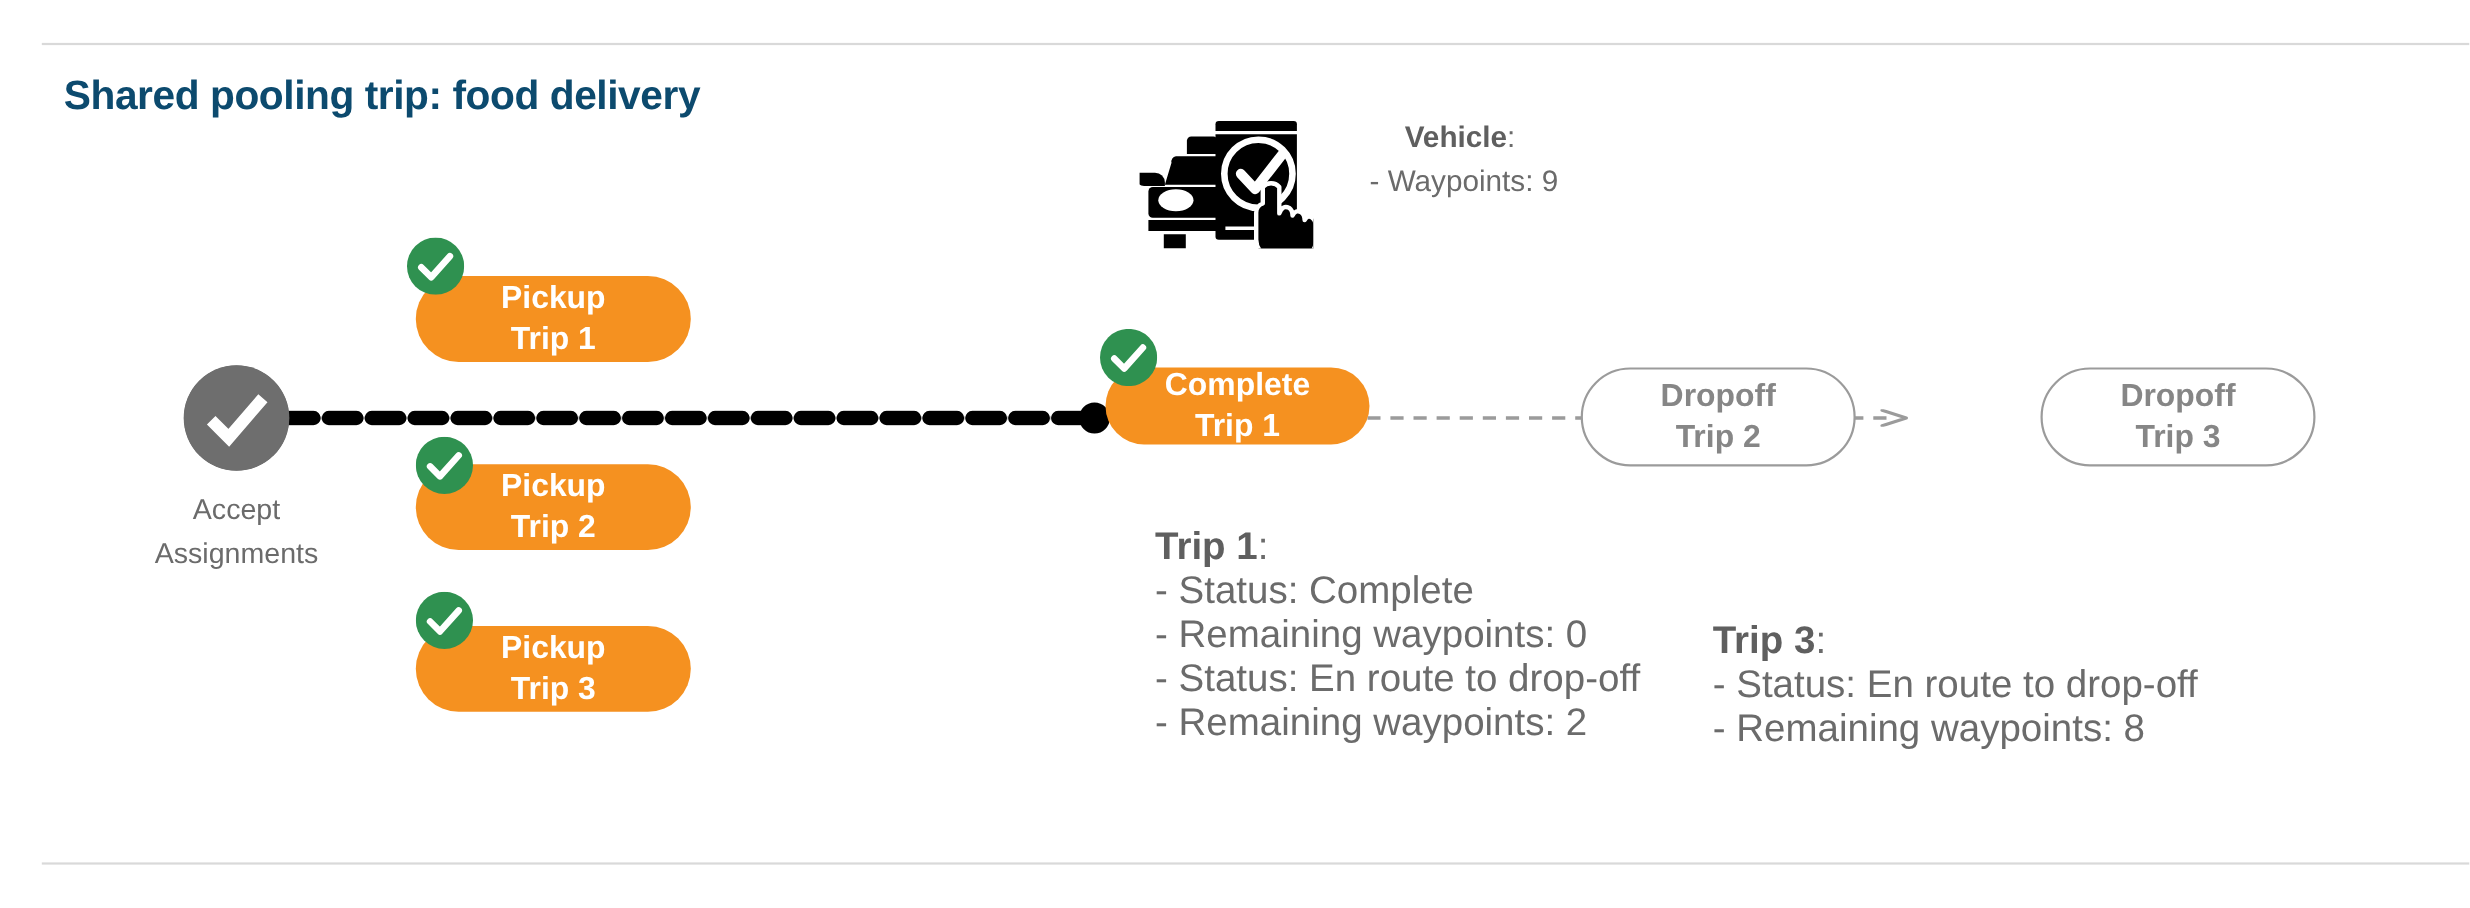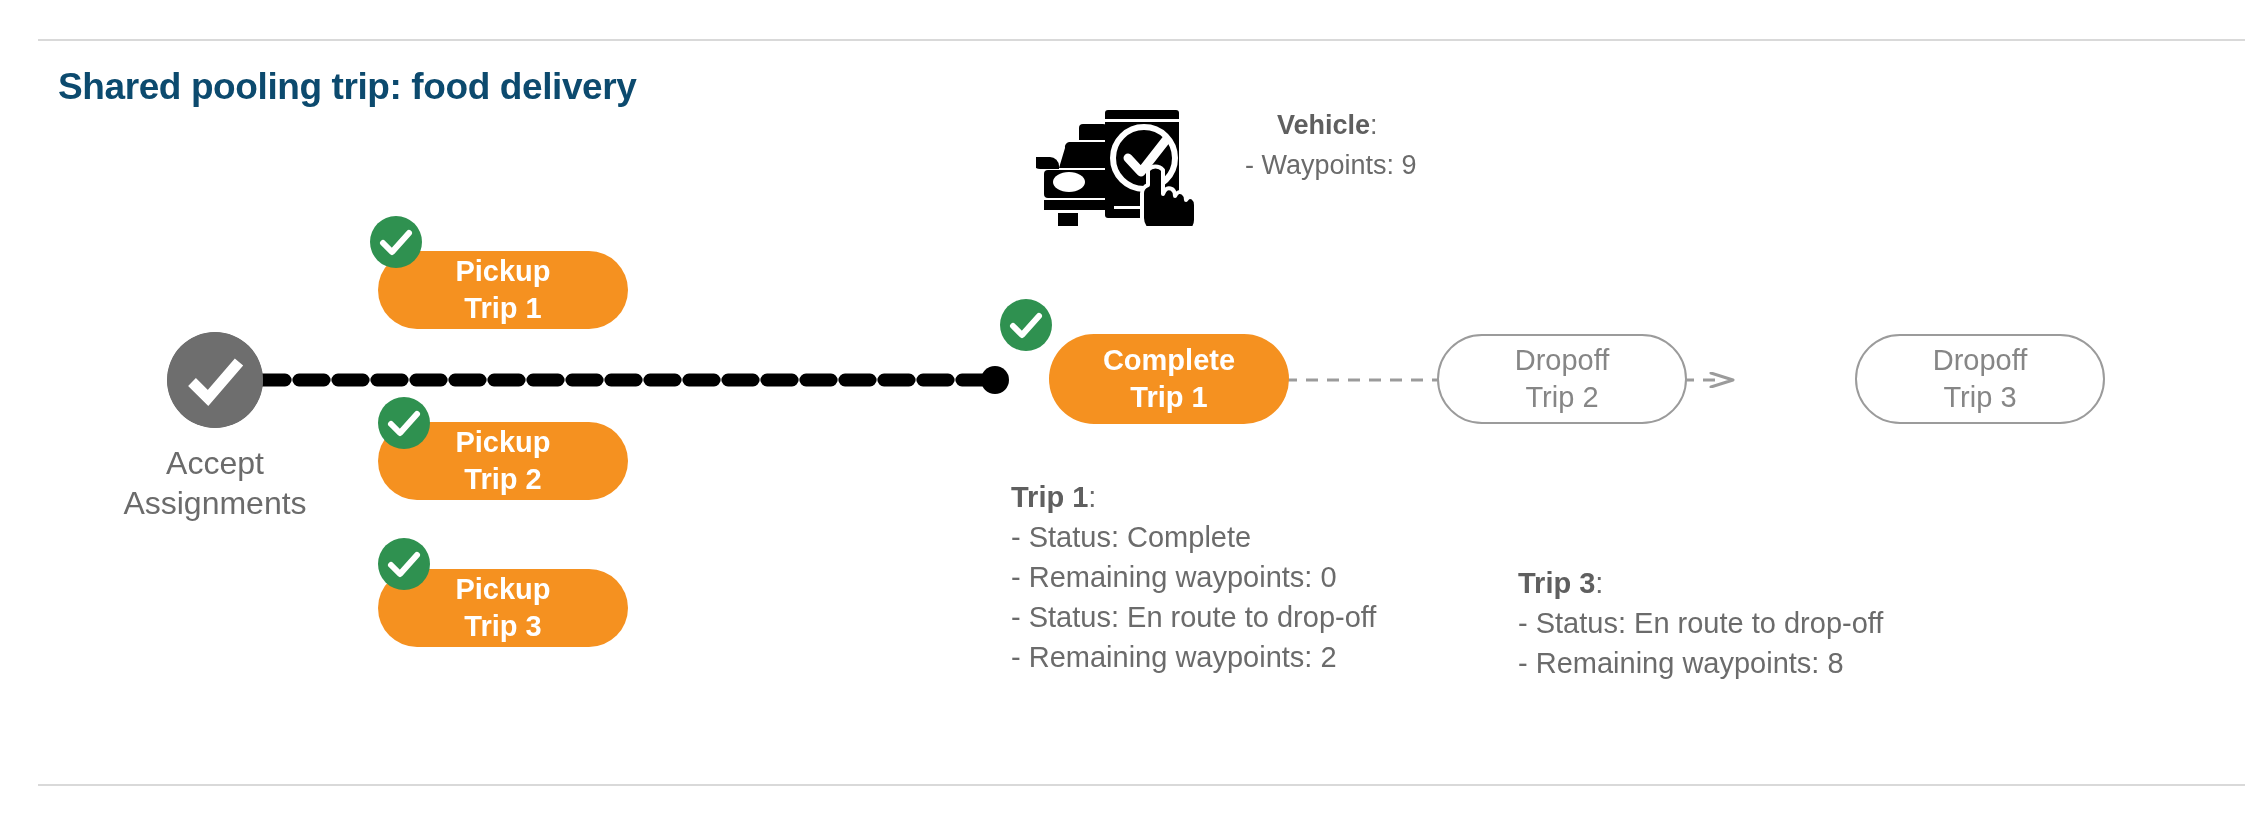--- a/index.html
+++ b/index.html
@@ -54,21 +54,21 @@
     border-radius: 50%;
     background: #6e6e6e;
     display: block;
   }
   #accept-label {
     position: absolute;
     left: 110px;
     top: 443px;
     width: 210px;
     text-align: center;
-    font-size: 32px;
+    font-size: 26px;
     line-height: 40px;
     color: #6b6b6b;
     white-space: pre-line;
   }
 
   
   #line-accept {
     position: absolute;
     left: 258px;
     top: 373px;
@@ -108,29 +108,29 @@
     text-align: right;
   }
   .pill-outline {
     background: #ffffff;
     border: 2px solid #9b9b9b;
     color: #868686;
   }
   .pill-line {
     font-size: 29px;
     line-height: 37px;
-    font-weight: normal;
+    font-weight: bold;
     white-space: nowrap;
   }
   .pill-filled .pill-line { font-weight: bold; }
 
   #pill-pickup-1 { left: 378px; top: 251px; width: 250px; height: 78px; }
   #pill-pickup-2 { left: 378px; top: 422px; width: 250px; height: 78px; }
   #pill-pickup-3 { left: 378px; top: 569px; width: 250px; height: 78px; }
-  #pill-complete-1 { left: 1049px; top: 334px; width: 240px; height: 90px; }
+  #pill-complete-1 { left: 1005px; top: 334px; width: 240px; height: 70px; }
   #pill-dropoff-2 { left: 1437px; top: 334px; width: 250px; height: 90px; }
   #pill-dropoff-3 { left: 1855px; top: 334px; width: 250px; height: 90px; }
 
   
   .badge-check {
     position: absolute;
     width: 52px;
     height: 52px;
   }
   #badge-pickup-1 { left: 370px; top: 216px; }
@@ -157,24 +157,25 @@
   }
   #vehicle-caption .lbl-strong {
     font-weight: bold;
     color: #5f5f5f;
     margin-left: 32px;
   }
 
   
   .trip-block {
     position: absolute;
-    font-size: 29px;
+    font-size: 35px;
     line-height: 40px;
     color: #6b6b6b;
     white-space: nowrap;
+    margin-left: 39px;
   }
   .trip-head {
     font-weight: bold;
     color: #5f5f5f;
   }
   #trip-detail-left  { left: 1011px; top: 477px; }
   #trip-detail-right { left: 1518px; top: 563px; }
   .trip-row { display: block; }
 </style>
 </head>

